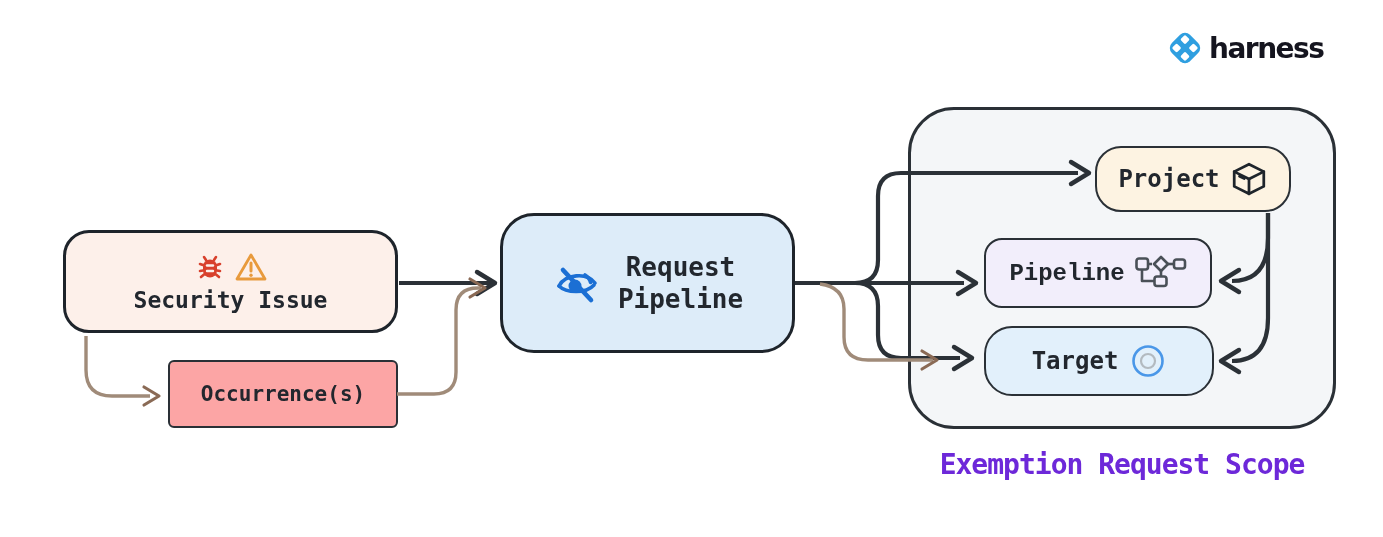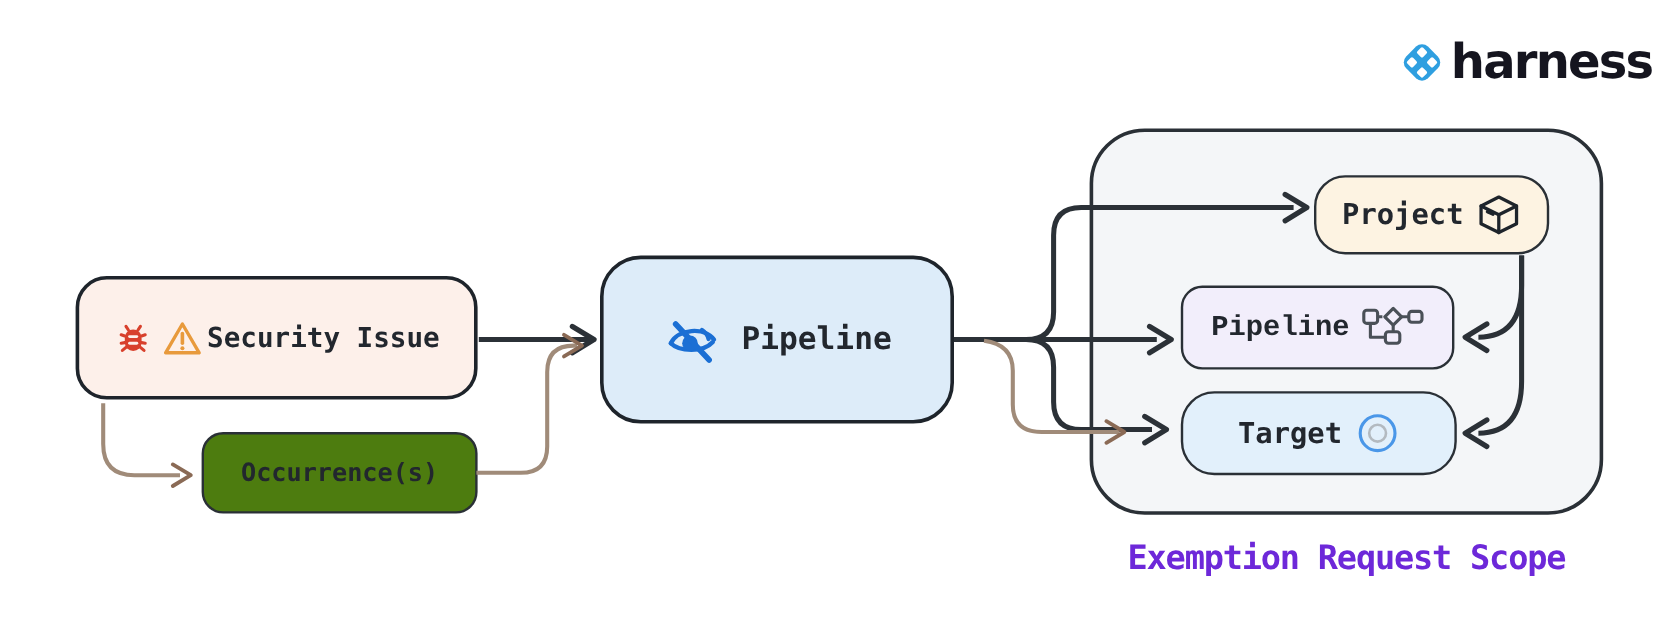--- a/index.html
+++ b/index.html
@@ -7,28 +7,28 @@
     position:relative;width:1383px;height:537px;background:#ffffff;overflow:hidden;
     font-family:"DejaVu Sans Mono","Liberation Mono",monospace;color:#22272e;
   }
   .node{
     position:absolute;box-sizing:border-box;display:flex;align-items:center;justify-content:center;
     font-weight:bold;
   }
   
   .logo{position:absolute;top:29px;left:1166px;display:flex;align-items:center;gap:5px;}
   .logo .word{font-family:"DejaVu Sans","Liberation Sans",sans-serif;font-weight:bold;
-    font-size:40px;color:#15151f;letter-spacing:-1.5px;}
+    font-size:28px;color:#15151f;letter-spacing:-1.5px;}
   
   .security{left:63px;top:230px;width:335px;height:103px;background:#fdf0ea;
-    border:3.5px solid #1e242b;border-radius:26px;flex-direction:row;gap:4px;}
+    border:3.5px solid #1e242b;border-radius:26px;flex-direction:column;gap:4px;}
   .security .label{font-size:23px;}
   .iconrow{display:flex;align-items:center;gap:8px;}
-  .occurrence{left:168px;top:360px;width:230px;height:68px;background:#4d7c0f;
-    border:2.5px solid #2a3036;border-radius:18px;font-size:21px;}
+  .occurrence{left:168px;top:360px;width:230px;height:68px;background:#fca5a5;
+    border:2.5px solid #2a3036;border-radius:6px;font-size:21px;}
   .request{left:500px;top:213px;width:295px;height:140px;background:#ddecf9;
     border:3.5px solid #1e242b;border-radius:34px;gap:16px;}
   .request .lines{display:flex;flex-direction:column;align-items:center;line-height:1.25;font-size:26px;}
   .scope{left:908px;top:107px;width:428px;height:322px;background:#f4f6f8;
     border:3.5px solid #2a3036;border-radius:46px;}
   .project{left:1095px;top:146px;width:196px;height:66px;background:#fdf3e2;
     border:2.5px solid #2a3036;border-radius:26px;font-size:24px;gap:10px;}
   .pipeline{left:984px;top:238px;width:228px;height:70px;background:#f2eefb;
     border:2.5px solid #2a3036;border-radius:18px;font-size:24px;gap:10px;font-family:Liberation Mono, monospace;}
   .target{left:984px;top:326px;width:230px;height:70px;background:#e2f0fb;
@@ -92,20 +92,21 @@
     <svg width="50" height="48" viewBox="0 0 50 48">
       <g stroke="#1b6fd4" stroke-width="3.6" fill="none" stroke-linecap="round">
         <path d="M7 27 C13 15, 35 13, 43 24"></path>
         <path d="M7 27 C14 34, 34 35, 42 26"></path>
         <path d="M33 16 C36 18, 38 21, 38.5 23.5"></path>
       </g>
       <circle cx="23" cy="27" r="6.5" fill="#1b6fd4"></circle>
       <line x1="11" y1="11" x2="39" y2="41" stroke="#1b6fd4" stroke-width="4.6" stroke-linecap="round"></line>
     </svg>
     <div class="lines">
+      <span>Request</span>
       <span>Pipeline</span>
     </div>
   </div>
 
   <div class="node scope"></div>
 
   <div class="node project">
     <span>Project</span>
     <svg width="38" height="38" viewBox="0 0 36 36">
       <g stroke="#1e242b" stroke-width="2.6" fill="none" stroke-linejoin="round" stroke-linecap="round">

